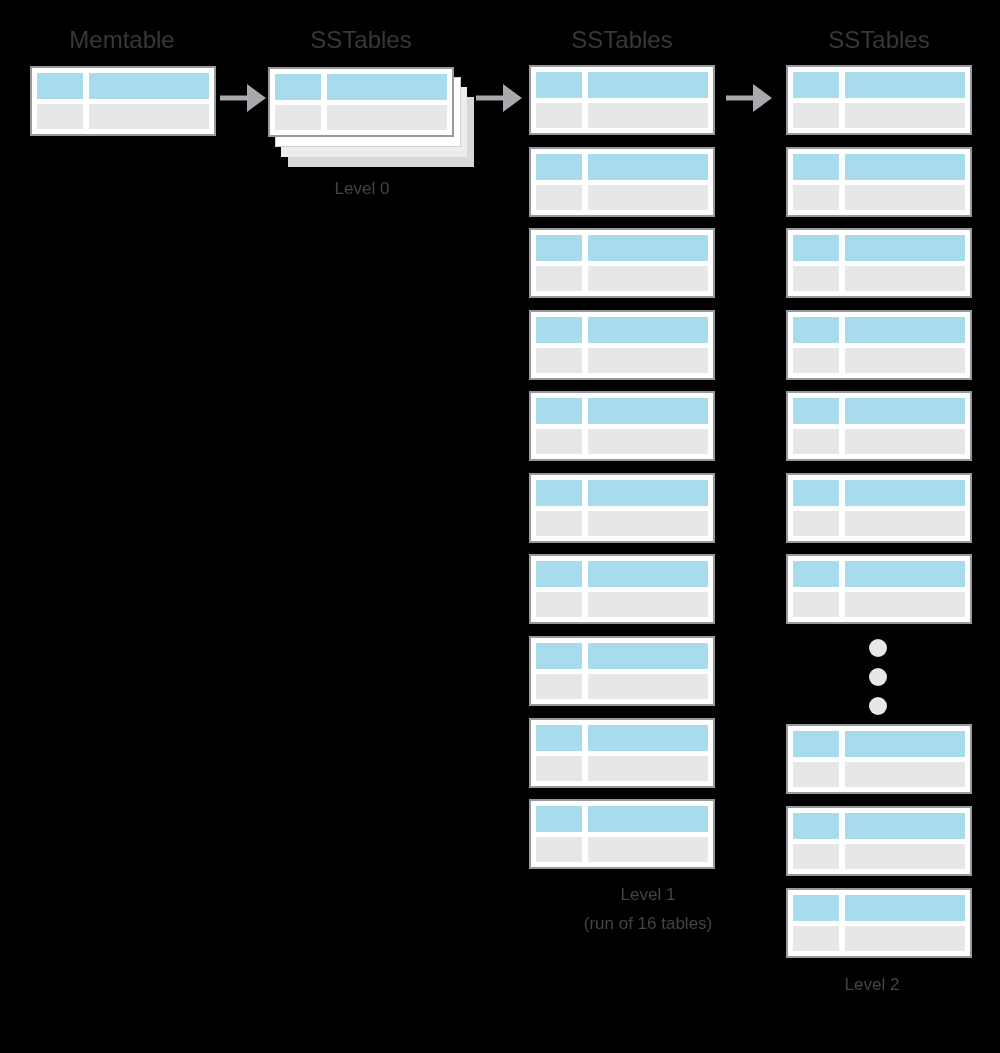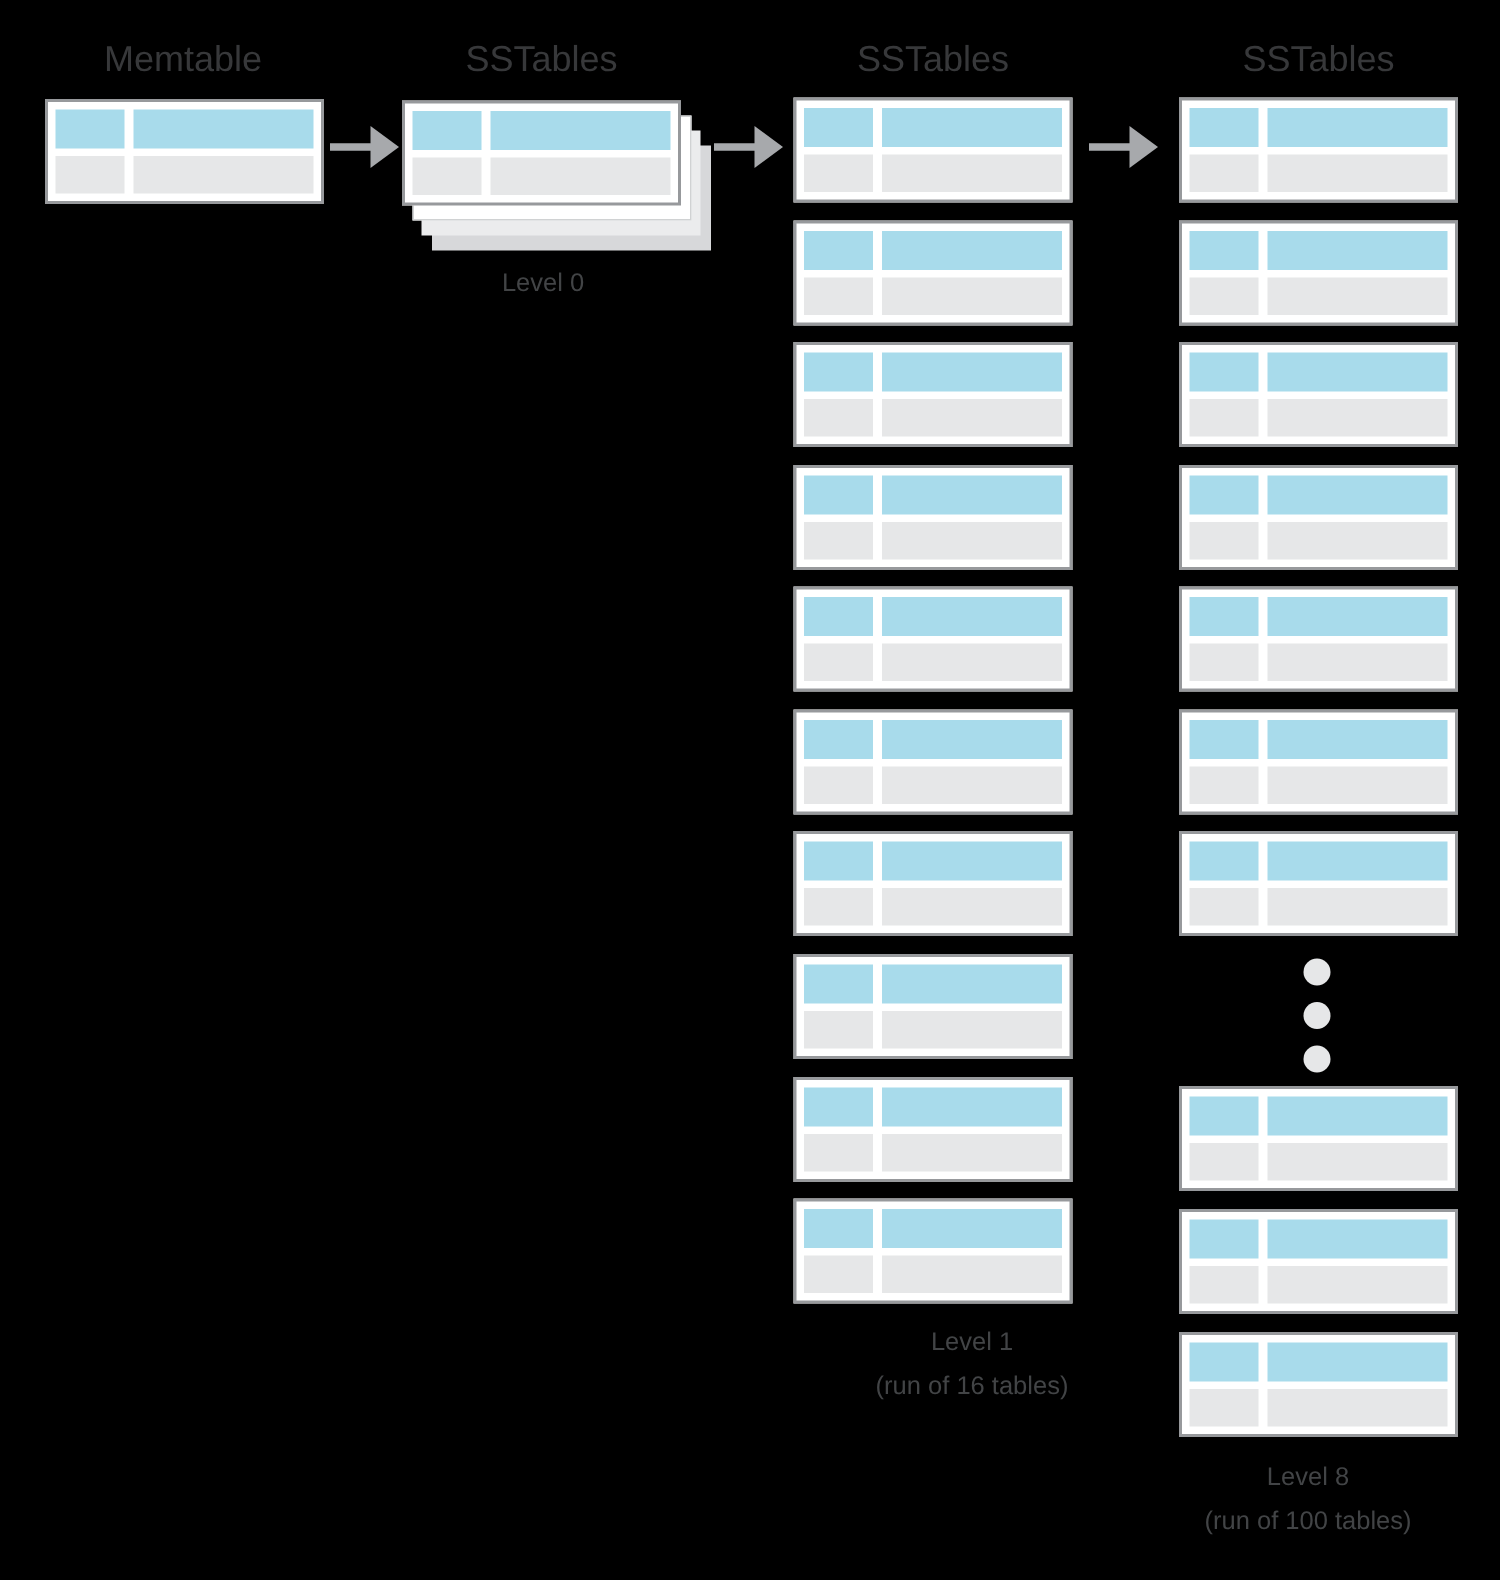--- a/index.html
+++ b/index.html
@@ -310,22 +310,21 @@
       </div>
       <div class="t-row">
         <div class="cell-key c-gray"></div>
         <div class="cell-val c-gray"></div>
       </div>
     </div>
     <div class="dot" style="left: 869px; top: 639px; width: 18px; height: 18px;"></div>
     <div class="dot" style="left: 869px; top: 668px; width: 18px; height: 18px;"></div>
     <div class="dot" style="left: 869px; top: 697px; width: 18px; height: 18px;"></div>
     <div class="level-label" style="left: 872px; top: 970px;">
-      <div class="label-line">Level 8</div>
-      <div class="label-line">(run of 100 tables)</div>
+      <div class="label-line">Level 2</div>
     </div>
     <svg width="46" height="30" viewBox="0 0 46 30" class="arrow" style="left: 220px; top: 83px;">
       <rect x="0" y="12.5" width="29" height="5" fill="#a7a9ac"></rect>
       <polygon points="27,1 27,29 46,15" fill="#a7a9ac"></polygon>
     </svg>
     <svg width="46" height="30" viewBox="0 0 46 30" class="arrow" style="left: 476px; top: 83px;">
       <rect x="0" y="12.5" width="29" height="5" fill="#a7a9ac"></rect>
       <polygon points="27,1 27,29 46,15" fill="#a7a9ac"></polygon>
     </svg>
     <svg width="46" height="30" viewBox="0 0 46 30" class="arrow" style="left: 726px; top: 83px;">

